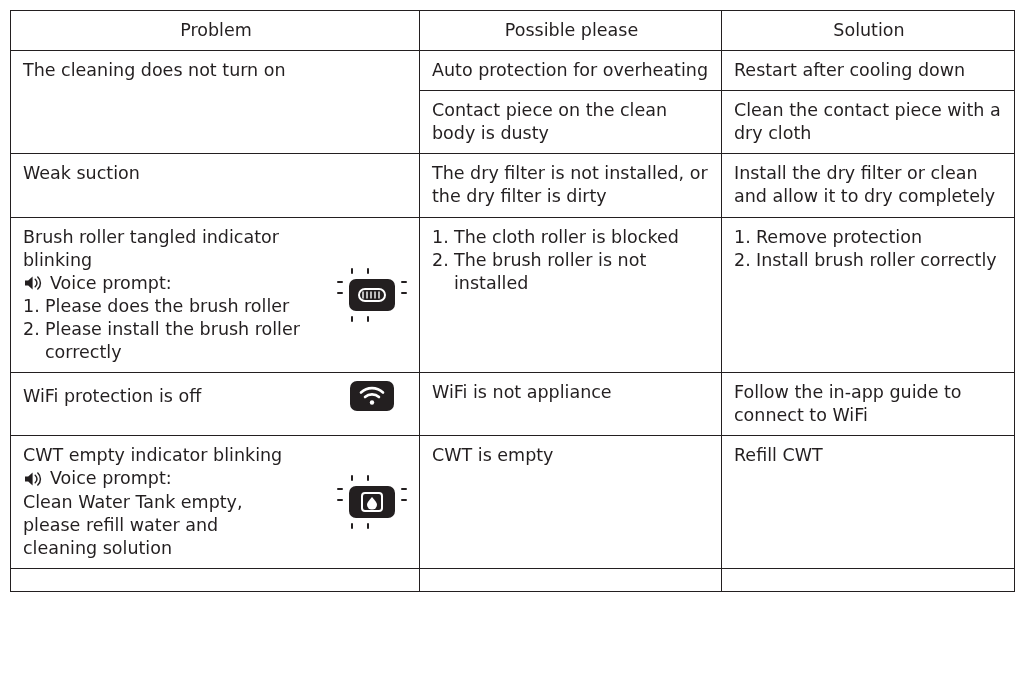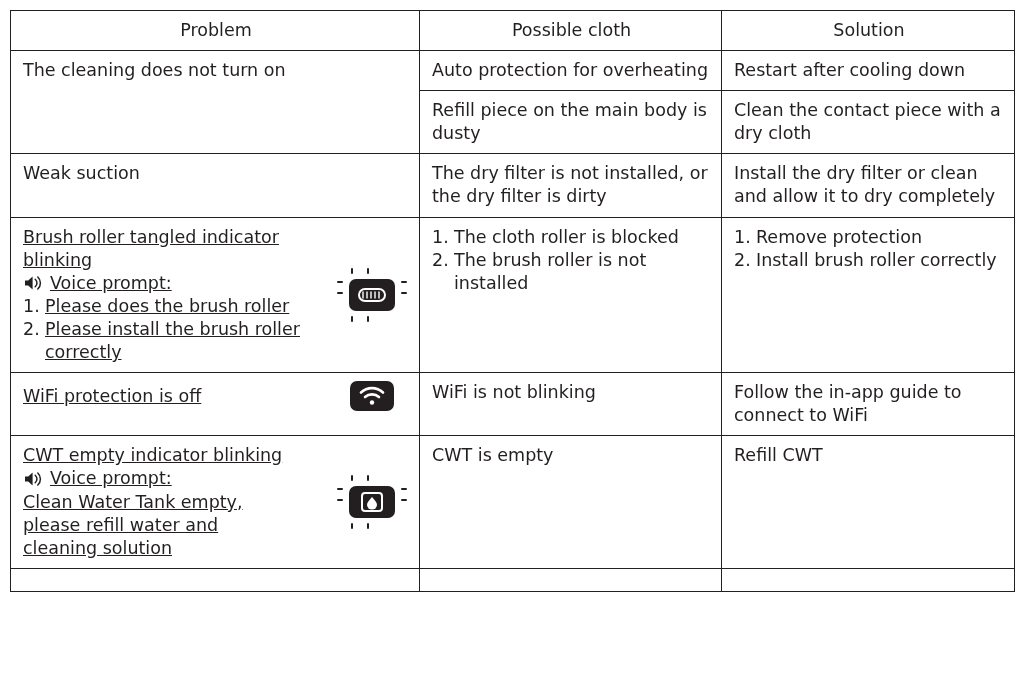--- a/index.html
+++ b/index.html
@@ -45,21 +45,20 @@
     padding: 14px 8px 16px 8px;
     vertical-align: middle;
   }
   td.mid { vertical-align: middle; }
 
   .cellflex {
     display: flex;
     align-items: center;
     justify-content: flex-start;
     gap: 4px;
-    text-decoration: underline;
   }
   .cellflex .txt { flex: 1 1 auto; }
   .icon-wrap {
     flex: 0 0 auto;
     width: 74px;
     display: flex;
     align-items: center;
     justify-content: center;
   }
 
@@ -121,33 +120,33 @@
 <div class="sheet">
   <table class="tshoot">
     <colgroup>
       <col class="c1">
         <col class="c2">
         <col class="c3">
     </colgroup>
     <thead>
       <tr>
         <th>Problem</th>
-        <th>Possible cloth</th>
+        <th>Possible please</th>
         <th>Solution</th>
       </tr>
     </thead>
     <tbody>
 
       <tr>
         <td rowspan="2" class="mid">The cleaning does not turn on</td>
         <td>Auto protection for overheating</td>
         <td>Restart after cooling down</td>
       </tr>
       <tr>
-        <td>Refill piece on the main body is dusty</td>
+        <td>Contact piece on the clean body is dusty</td>
         <td>Clean the contact piece with a dry cloth</td>
       </tr>
 
       <tr>
         <td class="mid">Weak suction</td>
         <td class="mid">The dry filter is not installed, or the dry filter is dirty</td>
         <td>Install the dry filter or clean and allow it to dry completely</td>
       </tr>
 
       <tr>
@@ -230,21 +229,21 @@
               <span class="badge small">
                 <svg width="44" height="30" viewBox="0 0 44 30" style="position:absolute;left:0;top:0;" aria-hidden="true">
                   <path d="M11 11.5 a16 16 0 0 1 22 0" stroke="#ffffff" stroke-width="2.6" fill="none" stroke-linecap="round"></path>
                   <path d="M15 16 a10.5 10.5 0 0 1 14 0" stroke="#ffffff" stroke-width="2.6" fill="none" stroke-linecap="round"></path>
                   <circle cx="22" cy="21.5" r="2.2" fill="#ffffff"></circle>
                 </svg>
               </span>
             </div>
           </div>
         </td>
-        <td class="mid">WiFi is not blinking</td>
+        <td class="mid">WiFi is not appliance</td>
         <td class="mid">Follow the in-app guide to connect to WiFi</td>
       </tr>
 
       <tr>
         <td>
           <div class="cellflex">
             <div class="txt">
               <div>CWT empty indicator blinking</div>
               <div class="vp-line">
                 <span class="spk">

